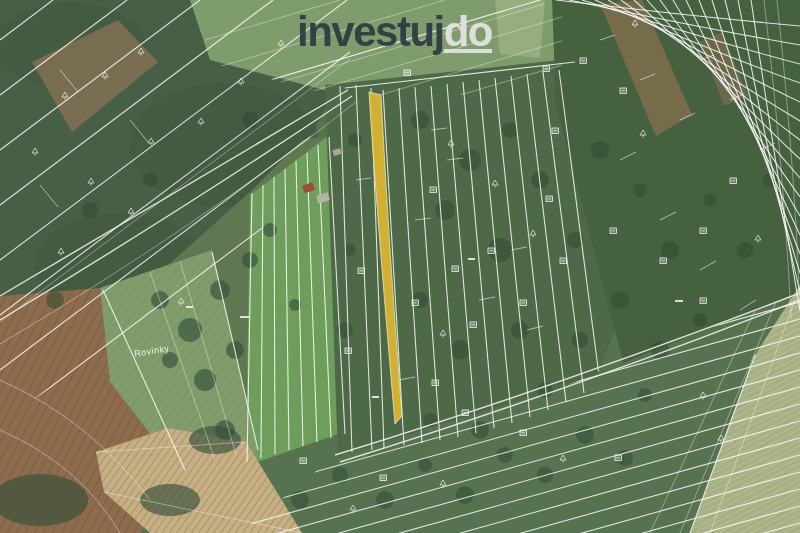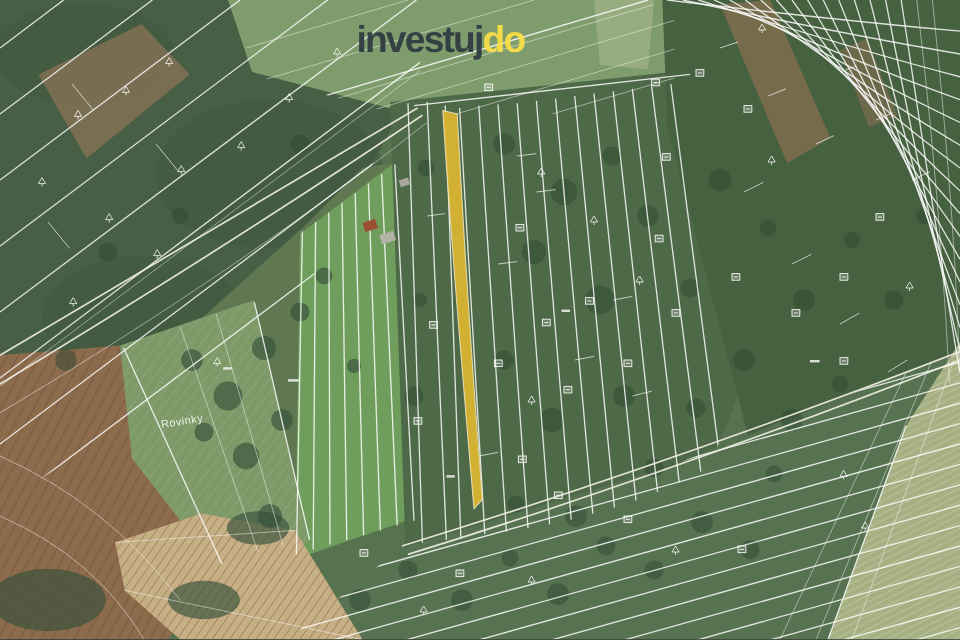--- a/index.html
+++ b/index.html
@@ -11,24 +11,24 @@
   .pl2{stroke:#ffffff;stroke-opacity:.55;stroke-width:.7;fill:none;}
   .road{stroke:#f2f0e6;stroke-opacity:.9;stroke-width:1.4;fill:none;}
   .tie{stroke:#ffffff;stroke-opacity:.7;stroke-width:.8;fill:none;}
   .blob{fill:#2e4731;opacity:.5;}
   .blob2{fill:#35503a;opacity:.65;}
   .softpatch{fill:#3f5840;opacity:.55;}
   .mkg{stroke:#ffffff;stroke-opacity:.9;stroke-width:.8;fill:rgba(255,255,255,.18);}
   .trg{stroke:#ffffff;stroke-opacity:.8;stroke-width:.8;fill:none;}
   
   .logo{position:absolute;left:297px;top:10px;height:44px;display:flex;align-items:center;
-        font-weight:bold;font-size:31px;letter-spacing:-1.5px;line-height:1;
+        font-weight:bold;font-size:42px;letter-spacing:-1.5px;line-height:1;
         opacity:.92;user-select:none;}
   .logo .seg0,.logo .seg2{color:#2d3a42;}
-  .logo .seg1{color:#fde047;}
+  .logo .seg1{color:#e5e5e5;text-decoration:underline;}
   
   .place-label{position:absolute;left:134px;top:346px;color:rgba(255,255,255,.88);
         font-size:9px;letter-spacing:.5px;transform:rotate(-9deg);white-space:nowrap;}
 </style>
 </head>
 <body>
 
 <div class="stage">
 
 <svg width="800" height="533" viewBox="0 0 800 533">

